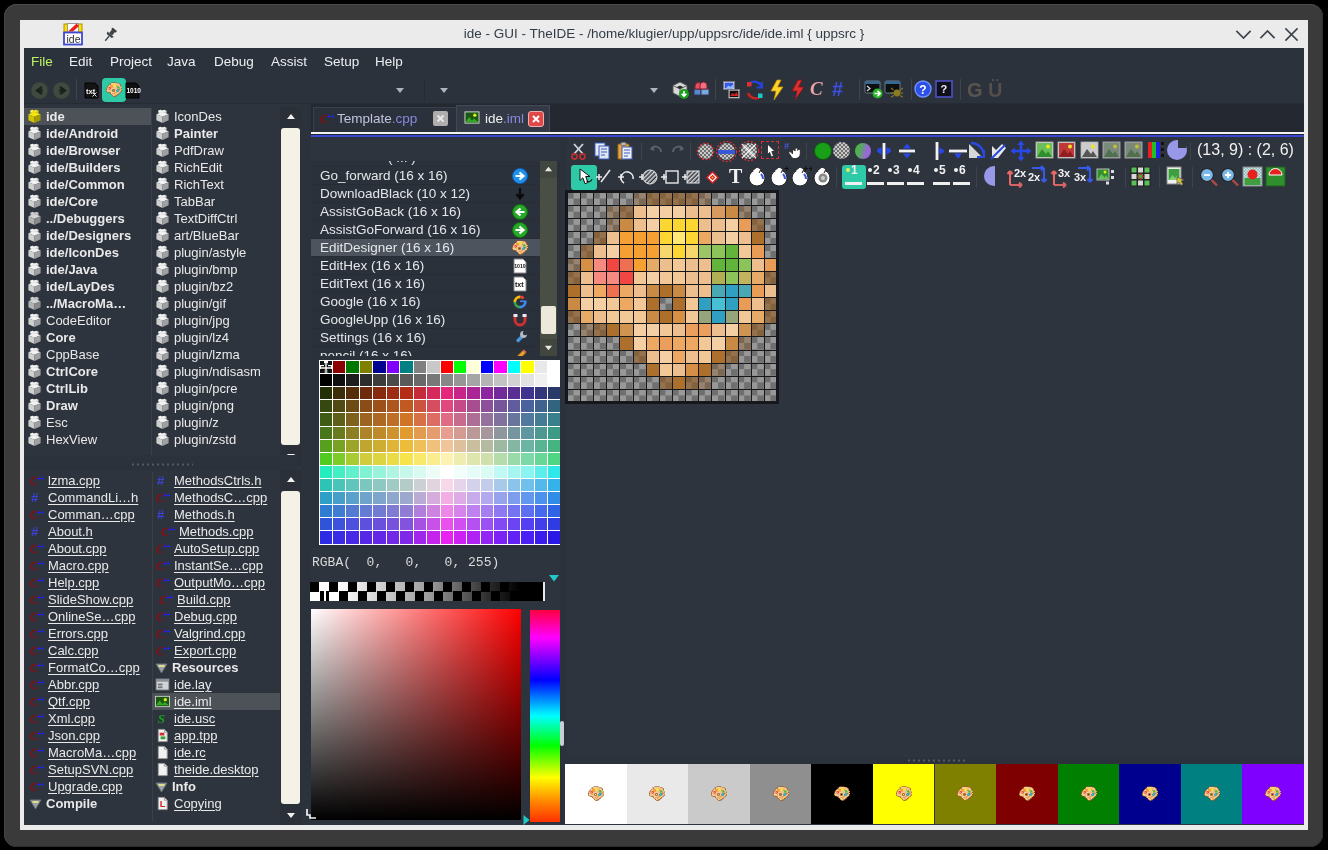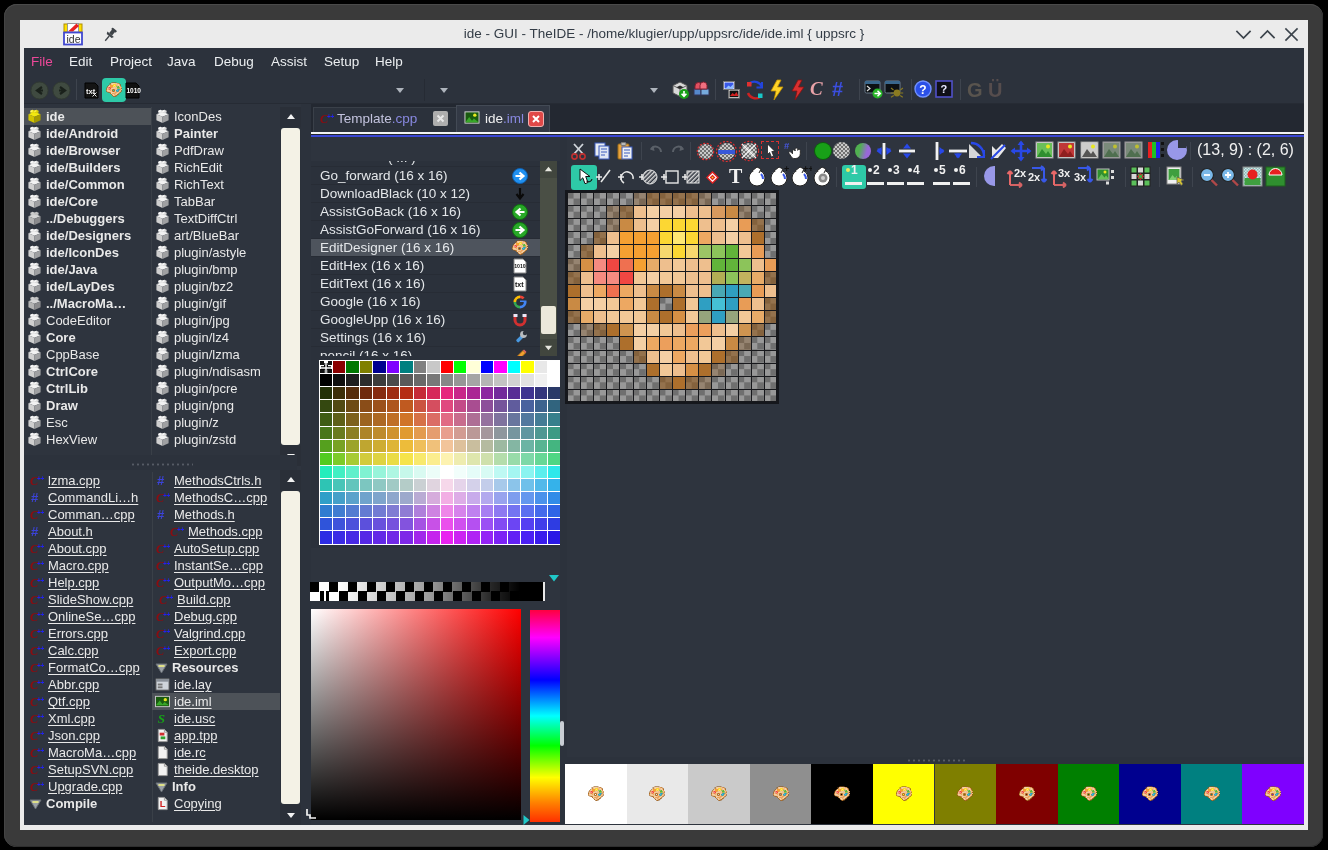--- a/index.html
+++ b/index.html
@@ -237,21 +237,21 @@
       </svg>
 <svg class="ab" style="left:1215px;top:7px" width="82" height="15" viewBox="0 0 82 15">
 <g stroke="#3b434b" stroke-width="1.7" fill="none" stroke-linecap="square">
 <path d="M2 4.5 L8.5 11 L15 4.5"></path>
 <path d="M26 10.5 L32.5 4 L39 10.5"></path>
 <path d="M51 2 L62 13 M62 2 L51 13"></path>
 </g>
       </svg>
 <div id="content">
 <div class="menu"></div>
-<div class="ab" style="left:7px;top:6px;font-size:13.5px;color:#ec4899">File</div>
+<div class="ab" style="left:7px;top:6px;font-size:13.5px;color:#bef264">File</div>
 <div class="ab" style="left:45px;top:6px;font-size:13.5px;color:#eceff1">Edit</div>
 <div class="ab" style="left:86px;top:6px;font-size:13.5px;color:#eceff1">Project</div>
 <div class="ab" style="left:143px;top:6px;font-size:13.5px;color:#eceff1">Java</div>
 <div class="ab" style="left:190px;top:6px;font-size:13.5px;color:#eceff1">Debug</div>
 <div class="ab" style="left:247px;top:6px;font-size:13.5px;color:#eceff1">Assist</div>
 <div class="ab" style="left:300px;top:6px;font-size:13.5px;color:#eceff1">Setup</div>
 <div class="ab" style="left:351px;top:6px;font-size:13.5px;color:#eceff1">Help</div>
 <div class="tbar"></div>
 <svg class="ab" style="left:6px;top:33px" width="19" height="19" viewBox="0 0 19 19">
 <circle cx="9.5" cy="9.5" r="8.6" fill="#3f4a40" stroke="#313a32"></circle>
@@ -543,21 +543,21 @@
           </svg>Compile</div>
 <div class="lrow" style="left:131px;top:424px"><svg width="15" height="15" viewBox="0 0 16 16">
             <use href="#hfile"></use>
           </svg><span class="lnk">MethodsCtrls.h</span></div>
 <div class="lrow" style="left:131px;top:441px"><svg width="15" height="15" viewBox="0 0 16 16">
             <use href="#cpp"></use>
           </svg><span class="lnk">MethodsC…cpp</span></div>
 <div class="lrow" style="left:131px;top:458px"><svg width="15" height="15" viewBox="0 0 16 16">
             <use href="#hfile"></use>
           </svg><span class="lnk">Methods.h</span></div>
-<div class="lrow" style="left:145px;top:475px"><svg width="15" height="15" viewBox="0 0 16 16">
+<div class="lrow" style="left:136px;top:475px"><svg width="15" height="15" viewBox="0 0 16 16">
             <use href="#cpp"></use>
           </svg><span class="lnk">Methods.cpp</span></div>
 <div class="lrow" style="left:131px;top:492px"><svg width="15" height="15" viewBox="0 0 16 16">
             <use href="#cpp"></use>
           </svg><span class="lnk">AutoSetup.cpp</span></div>
 <div class="lrow" style="left:131px;top:509px"><svg width="15" height="15" viewBox="0 0 16 16">
             <use href="#cpp"></use>
           </svg><span class="lnk">InstantSe…cpp</span></div>
 <div class="lrow" style="left:131px;top:526px"><svg width="15" height="15" viewBox="0 0 16 16">
             <use href="#cpp"></use>
@@ -952,20 +952,21 @@
         <div class="ab" style="left:456.9px;top:483.3px;width:13.4px;height:13.1px;background:#9423f6;outline:1px solid #fff"></div>
         <div class="ab" style="left:470.4px;top:483.3px;width:13.4px;height:13.1px;background:#7c22f5;outline:1px solid #fff"></div>
         <div class="ab" style="left:483.8px;top:483.3px;width:13.4px;height:13.1px;background:#6321f5;outline:1px solid #fff"></div>
         <div class="ab" style="left:497.2px;top:483.3px;width:13.4px;height:13.1px;background:#4b20f4;outline:1px solid #fff"></div>
         <div class="ab" style="left:510.7px;top:483.3px;width:13.4px;height:13.1px;background:#3a1ced;outline:1px solid #fff"></div>
         <div class="ab" style="left:524.1px;top:483.3px;width:13.4px;height:13.1px;background:#2a18e6;outline:1px solid #fff"></div>
 <svg class="ab" style="left:296px;top:314px" width="12" height="12" viewBox="0 0 12 12">
           <path d="M6 1 V11 M1 6 H11" stroke="#000" stroke-width="3.4"></path>
           <path d="M6 1 V11 M1 6 H11" stroke="#fff" stroke-width="1.4"></path>
         </svg>
+<div class="ab" style="left:288px;top:504px;width:248px;height:22px;font-family:'Liberation Mono',monospace;font-size:13px;color:#dadada;line-height:22px">RGBA(&nbsp;&nbsp;0,&nbsp;&nbsp;&nbsp;0,&nbsp;&nbsp;&nbsp;0,&nbsp;255)</div>
 <div class="ab" style="left:286px;top:534px;width:235px;height:19px;background:repeating-conic-gradient(#fff 0 25%,#000 0 50%) 0 0/19px 19px;border-right:2px solid #e8e8e8">
 <div class="ab" style="left:0;top:0;width:100%;height:100%;background:linear-gradient(90deg,rgba(0,0,0,0) 12%,rgba(0,0,0,0.4) 52%,rgba(0,0,0,0.85) 78%,#000 90%)"></div>
 <div class="ab" style="left:14px;top:0;width:2px;height:100%;background:#fff"></div>
 </div>
 <svg class="ab" style="left:524px;top:527px" width="12" height="7" viewBox="0 0 12 7">
           <path d="M1 0 H11 L6 6.5 Z" fill="#20c8c8"></path>
         </svg>
 <div class="ab" style="left:287px;top:561px;width:210px;height:211px;background:linear-gradient(to bottom,rgba(0,0,0,0),#000),linear-gradient(to right,#fff,#f00)"></div>
 <svg class="ab" style="left:281px;top:760px" width="13" height="13" viewBox="0 0 13 13">
           <path d="M2 1 V7 H5 V10 H11 M2 7 H5 M5 7 V10" fill="none" stroke="#f2f2f2" stroke-width="1.7"></path>

